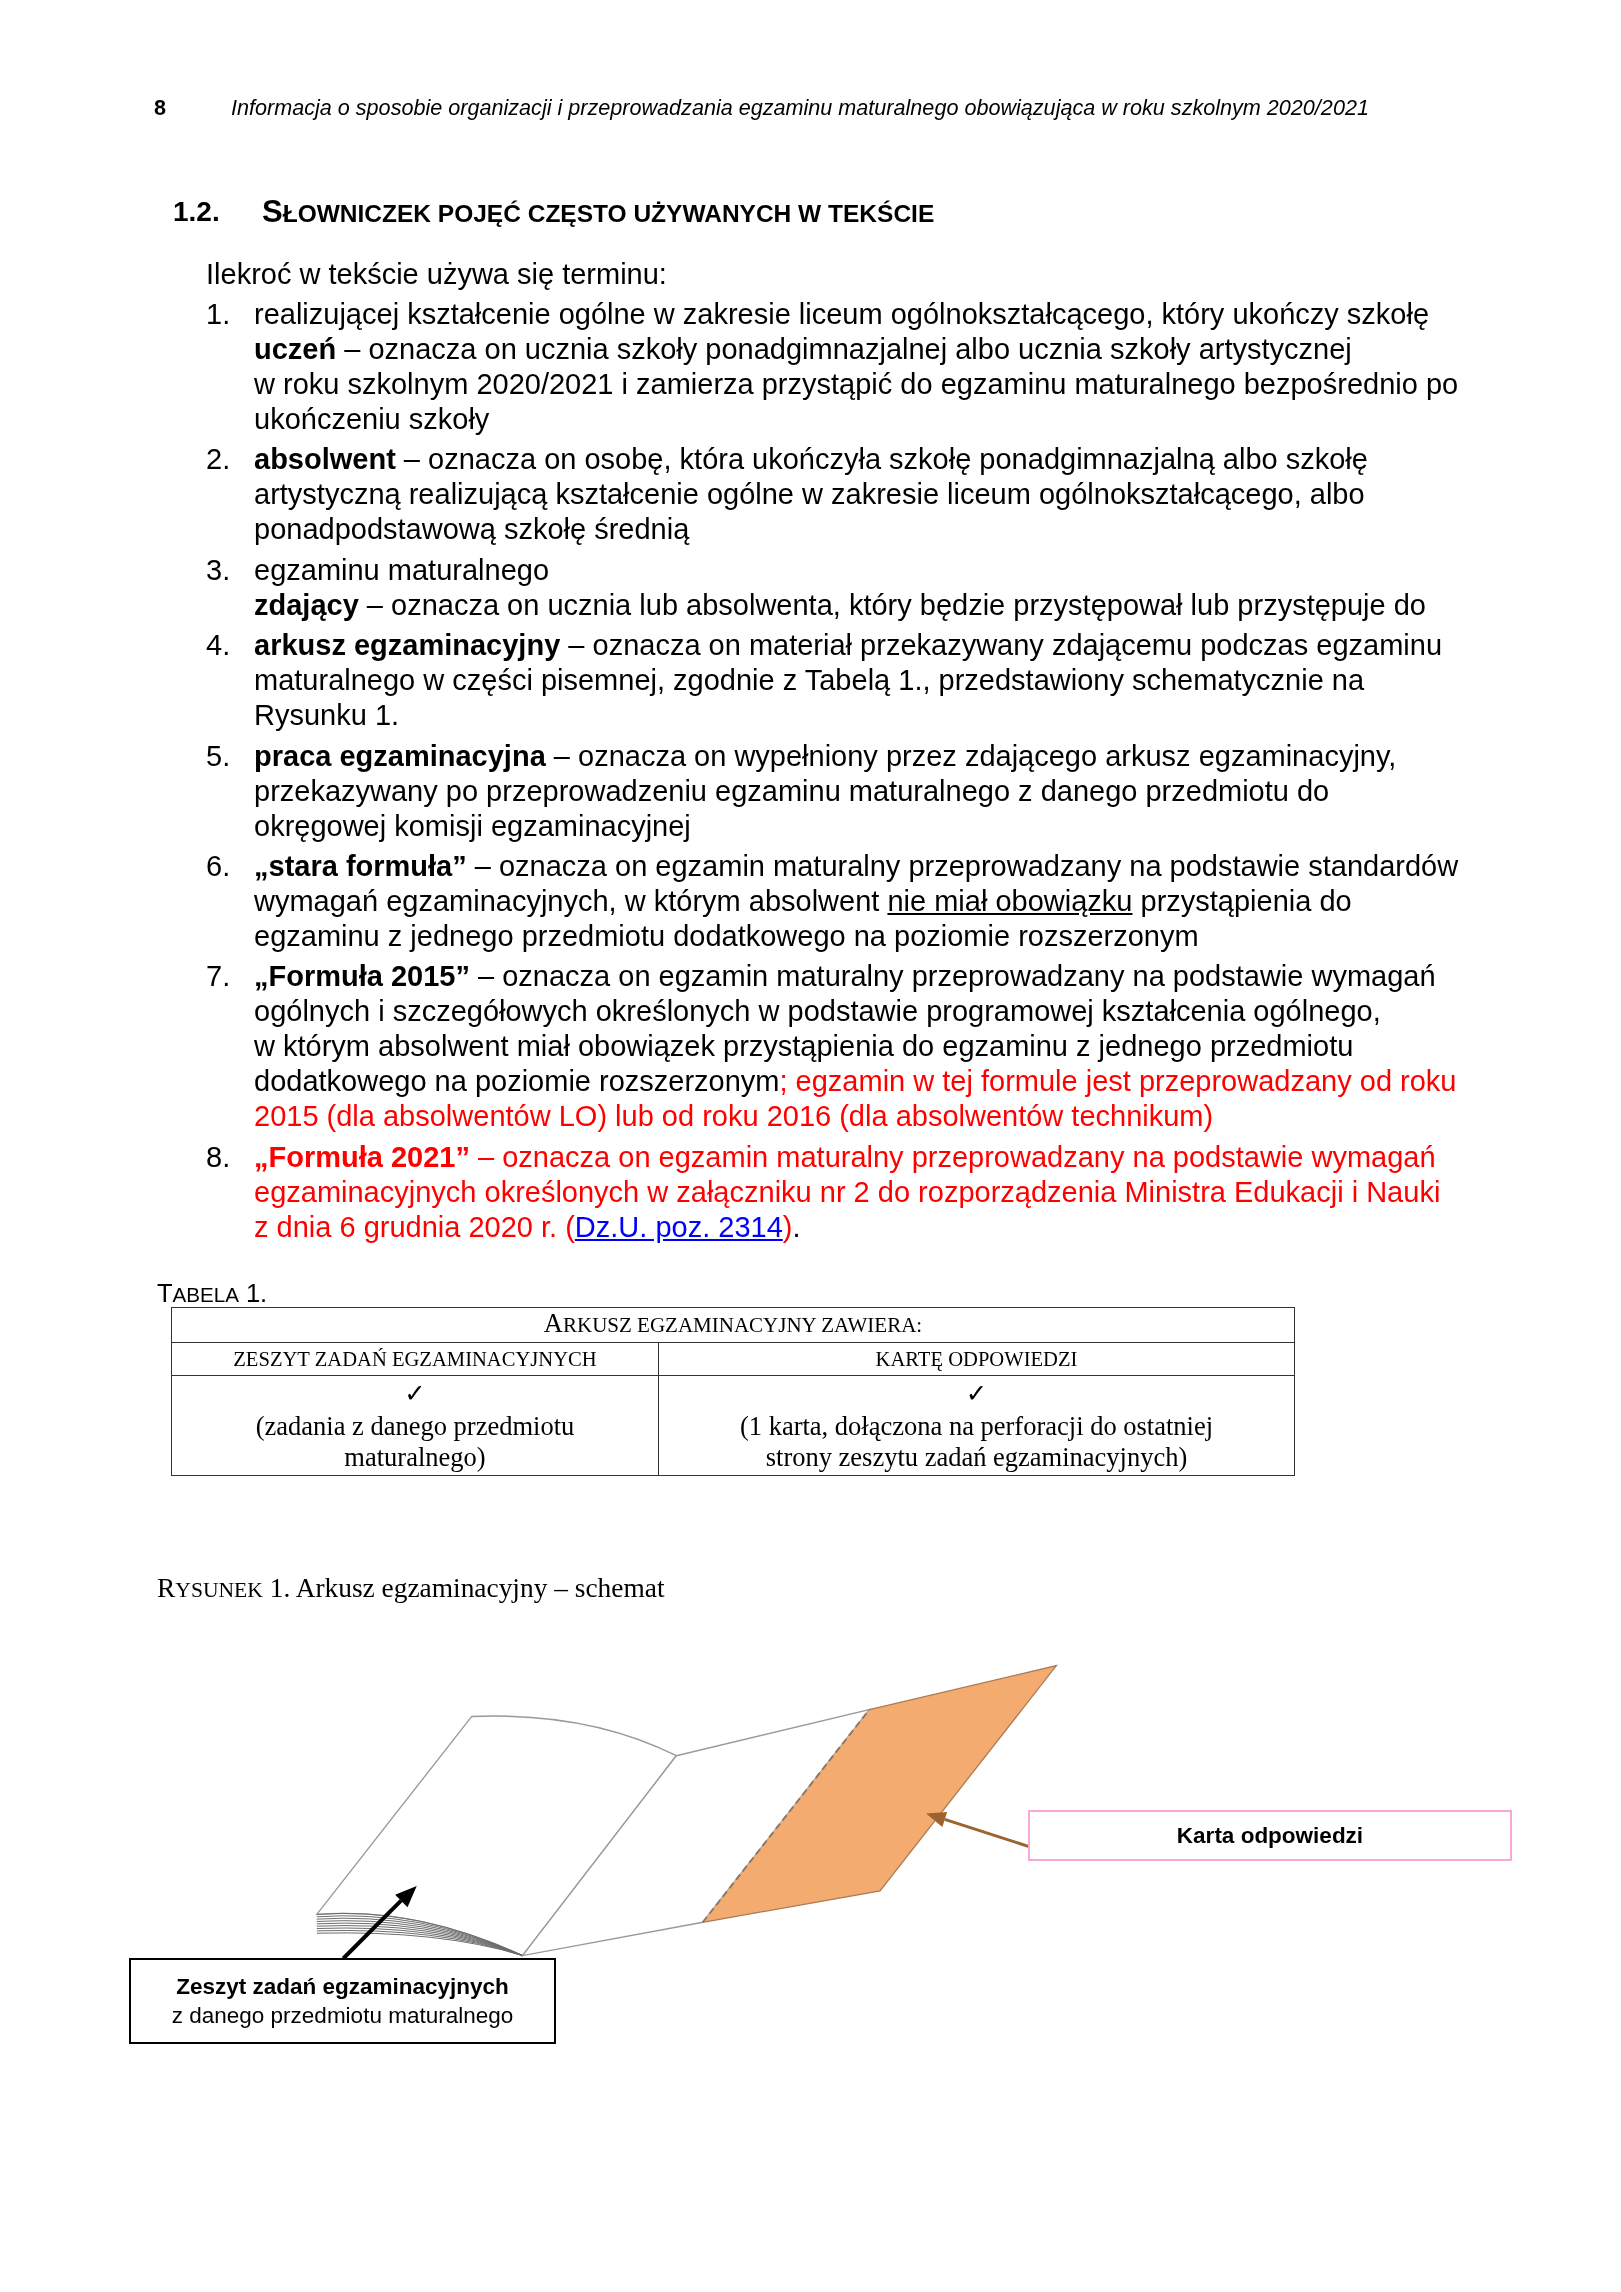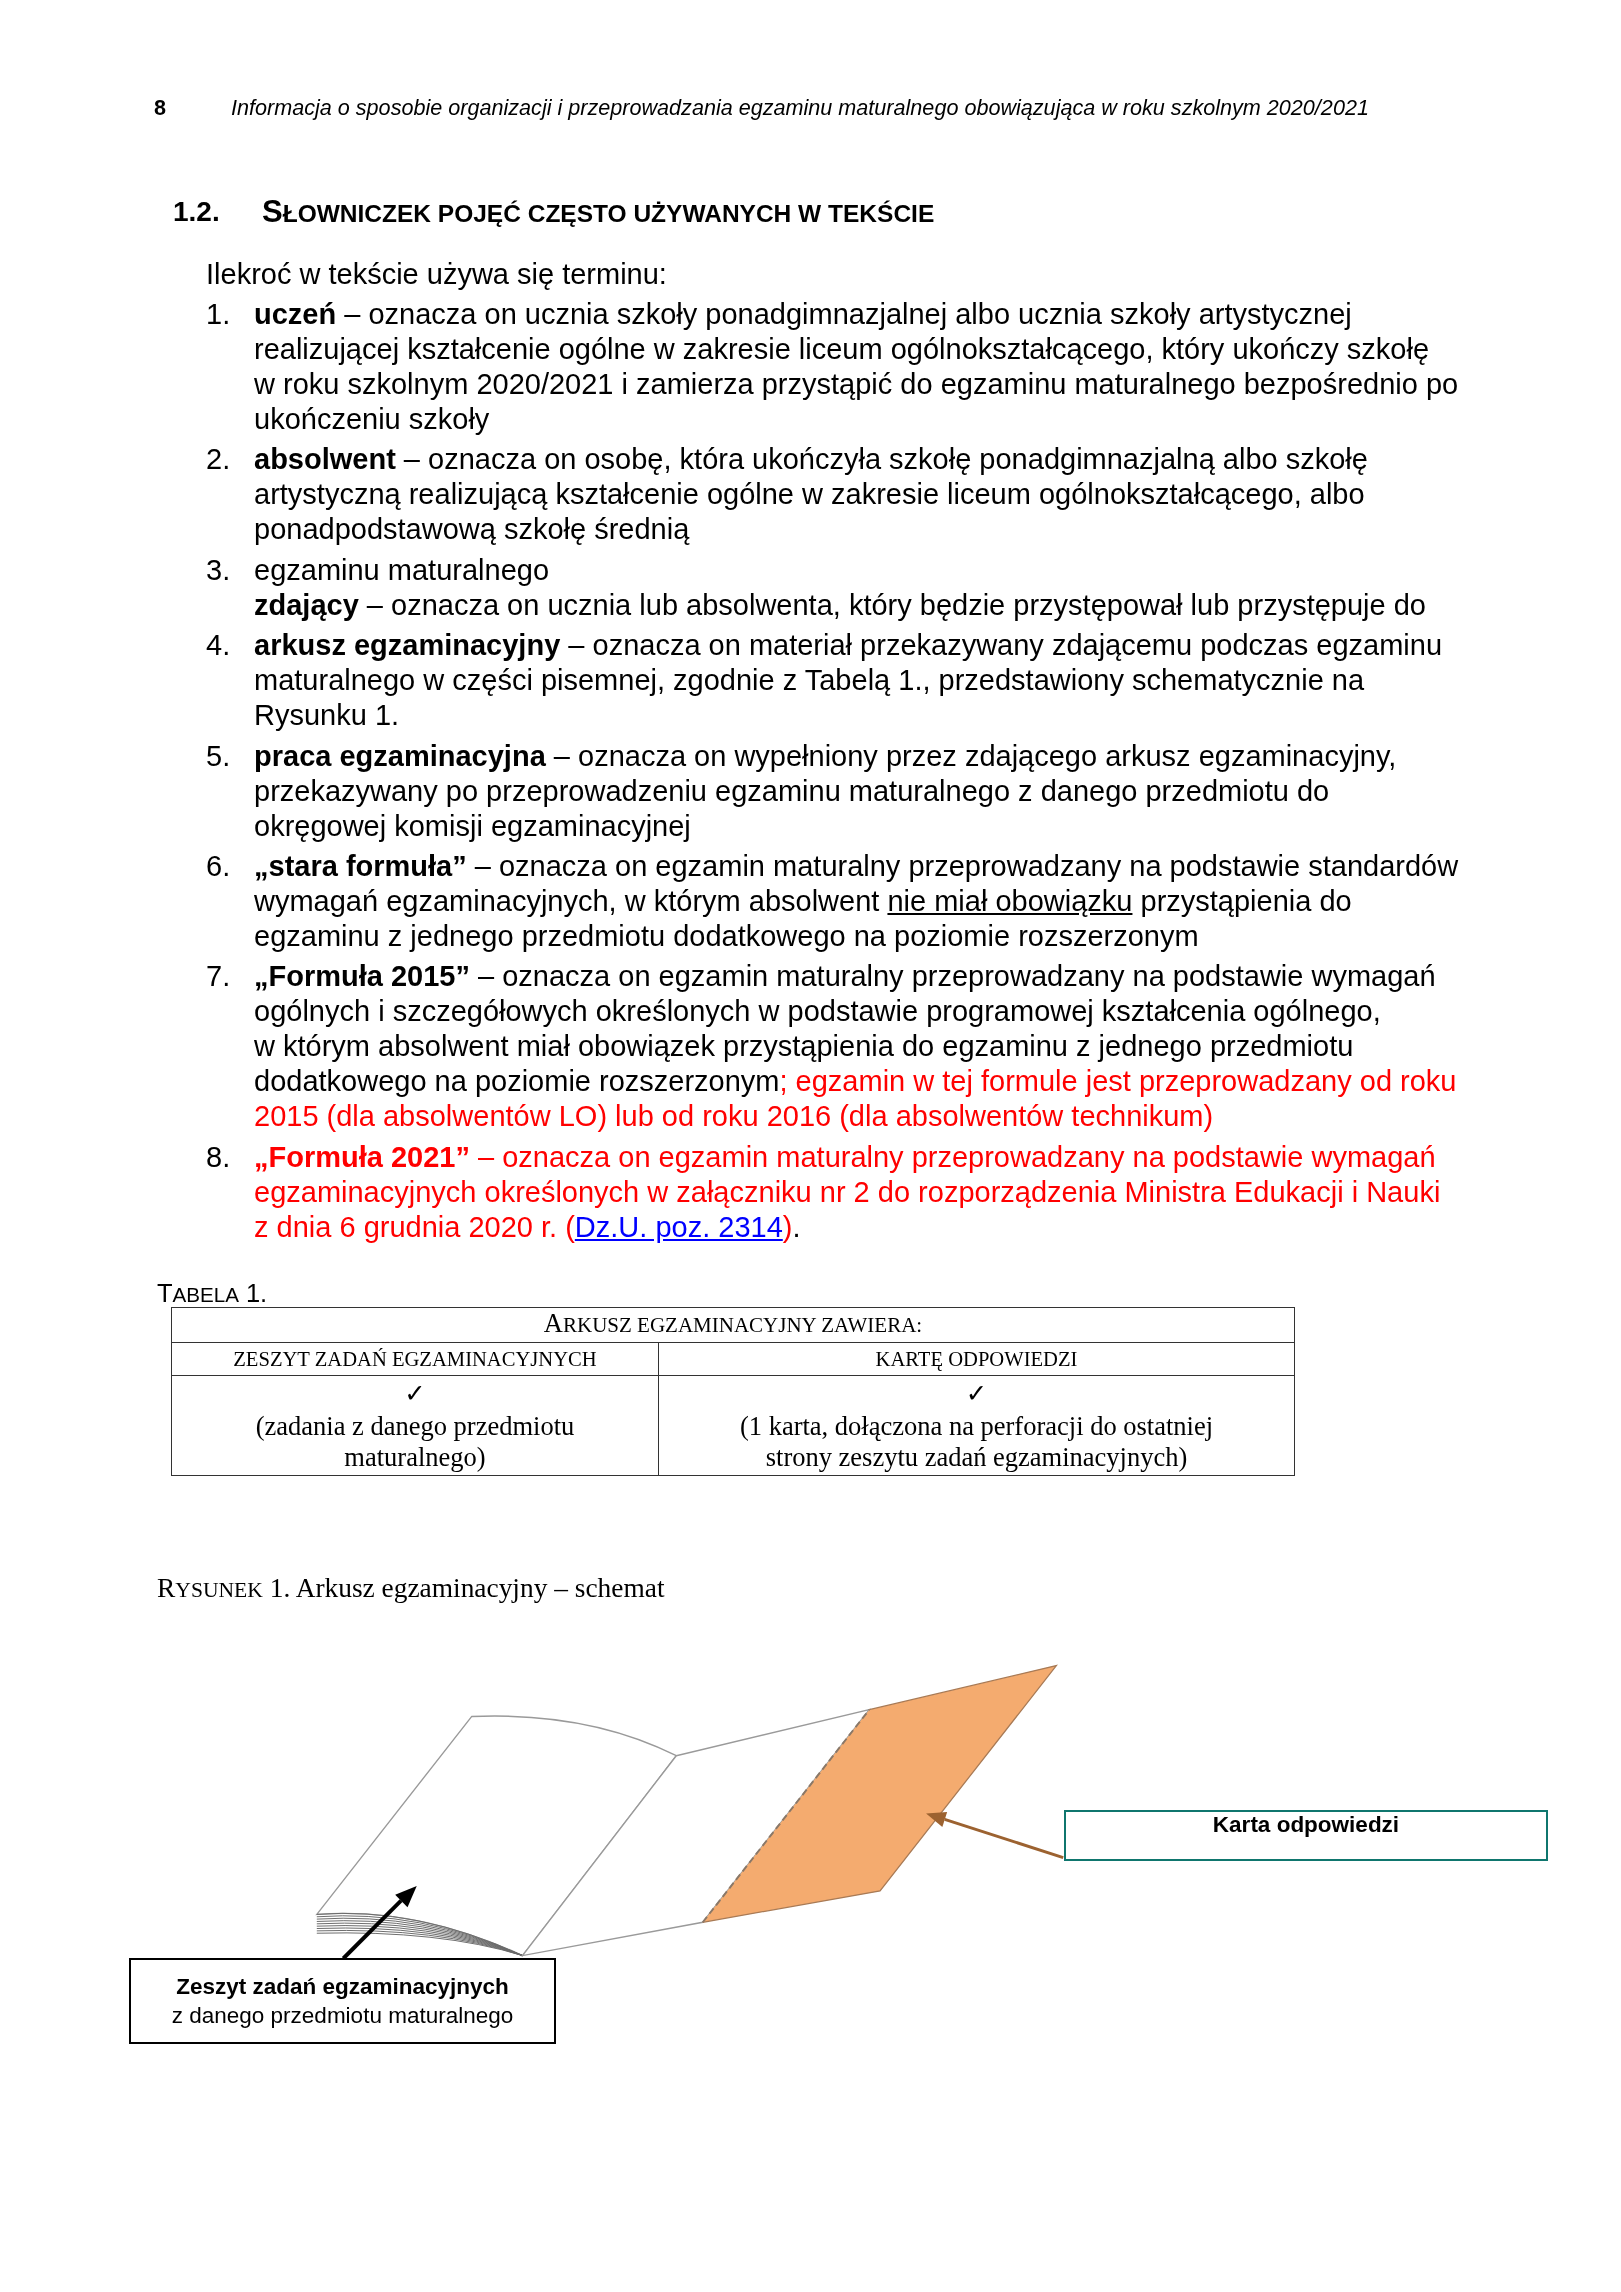--- a/index.html
+++ b/index.html
@@ -57,22 +57,22 @@
 
     
     .fcap{left:157px;top:1571px;line-height:35px;white-space:nowrap;font-family:Liberation Serif, serif;}
     .fcap .sc{font-size:21.6px;}
     .fcap .sc::first-letter{font-size:27.4px;}
     .fcap .txt{font-size:27.4px;margin-left:6.9px;}
 
     
     .fig{left:0;top:1647px;width:1621px;height:431px;}
     .callout-card{
-      left:1064px;top:1810px;width:480px;height:47px;border:2px solid #0f766e;background:#fff;
-      display:flex;align-items:flex-start;justify-content:center;
+      left:1028px;top:1810px;width:480px;height:47px;border:2px solid #f9a8d4;background:#fff;
+      display:flex;align-items:center;justify-content:center;
       font-size:22.5px;font-weight:bold;white-space:nowrap;
     }
     .callout-book{
       left:129px;top:1958px;width:423px;height:82px;border:2px solid #000;background:#fff;
       display:flex;flex-direction:column;align-items:center;justify-content:center;
       font-size:22.5px;line-height:29px;white-space:nowrap;
     }
   </style>
 </head>
 <body>
@@ -82,22 +82,22 @@
 
 <div class="abs sec-num">1.2.</div>
 <div class="abs sec-title"><span class="sc">SŁOWNICZEK POJĘĆ CZĘSTO UŻYWANYCH W TEKŚCIE</span></div>
 
 <div class="abs intro">Ilekroć w tekście używa się terminu:</div>
 
 <div class="abs glossary">
 
   <div class="item">
     <span class="item-num">1.</span>
+    <div class="line"><span>realizującej kształcenie ogólne w zakresie liceum ogólnokształcącego, który ukończy szkołę</span></div>
     <div class="line"><span class="b">uczeń</span><span> – oznacza on ucznia szkoły ponadgimnazjalnej albo ucznia szkoły artystycznej</span></div>
-    <div class="line"><span>realizującej kształcenie ogólne w zakresie liceum ogólnokształcącego, który ukończy szkołę</span></div>
     <div class="line"><span>w roku szkolnym 2020/2021 i zamierza przystąpić do egzaminu maturalnego bezpośrednio po</span></div>
     <div class="line"><span>ukończeniu szkoły</span></div>
   </div>
 
   <div class="item">
     <span class="item-num">2.</span>
     <div class="line"><span class="b">absolwent</span><span> – oznacza on osobę, która ukończyła szkołę ponadgimnazjalną albo szkołę</span></div>
     <div class="line"><span>artystyczną realizującą kształcenie ogólne w zakresie liceum ogólnokształcącego, albo</span></div>
     <div class="line"><span>ponadpodstawową szkołę średnią</span></div>
   </div>

